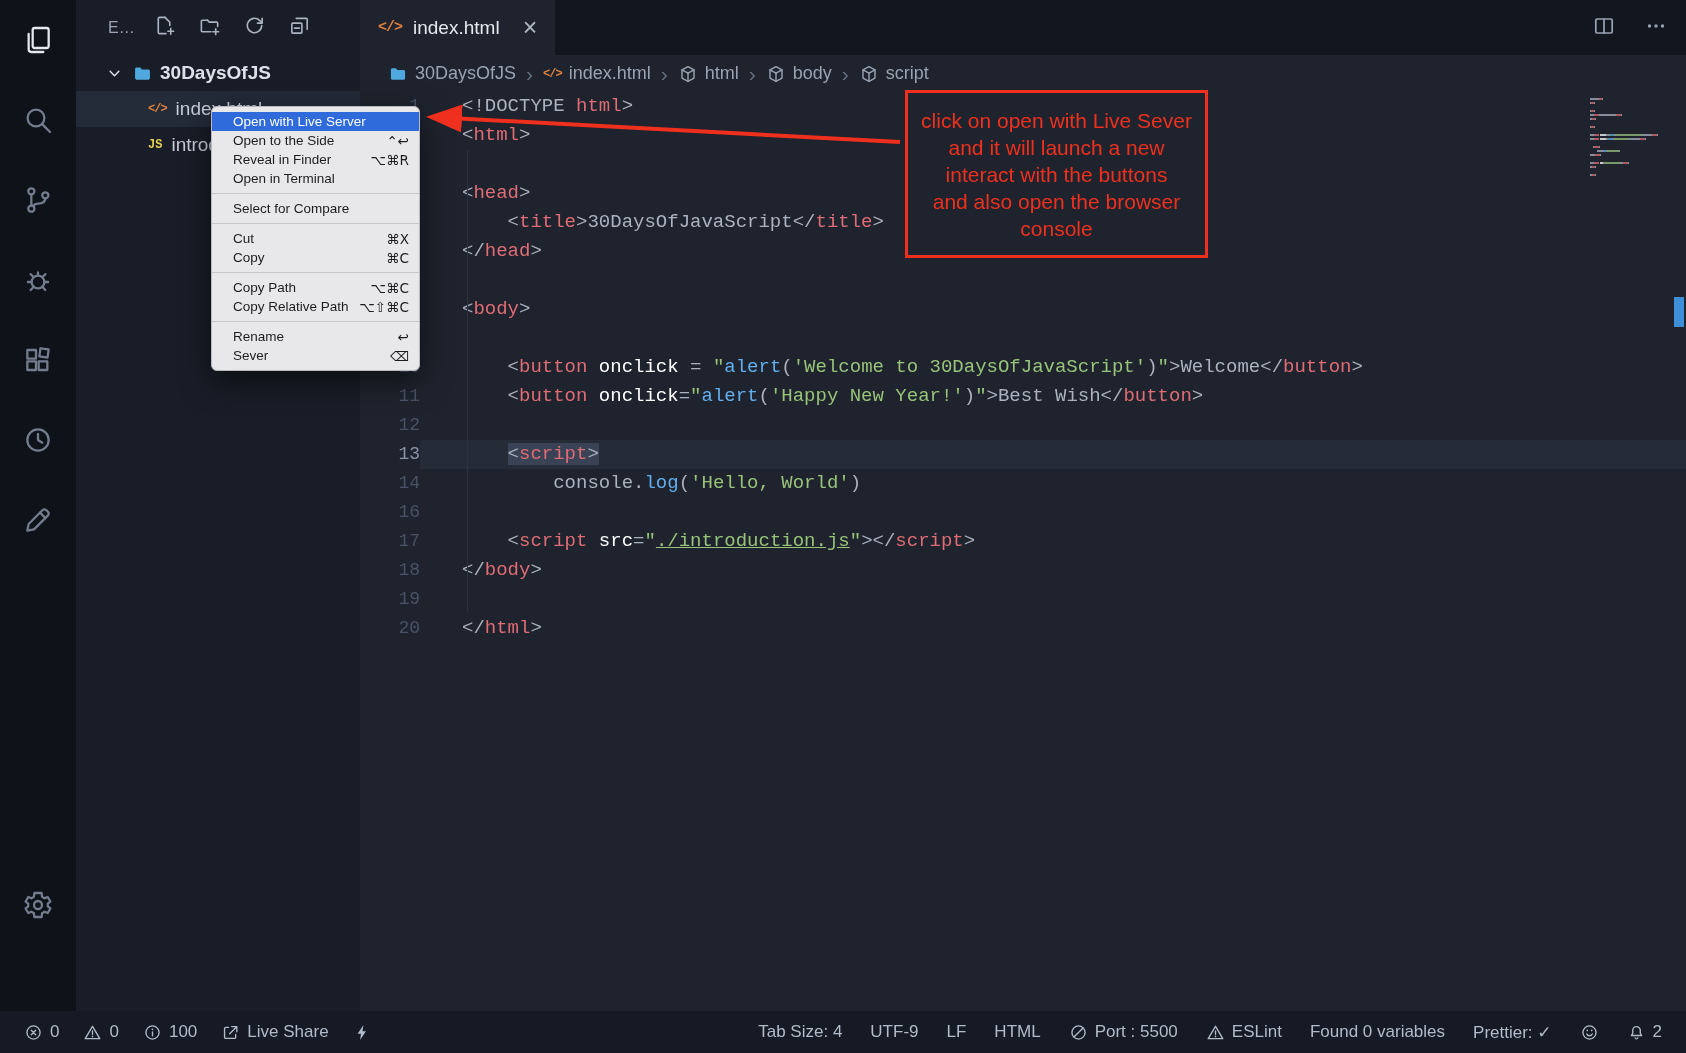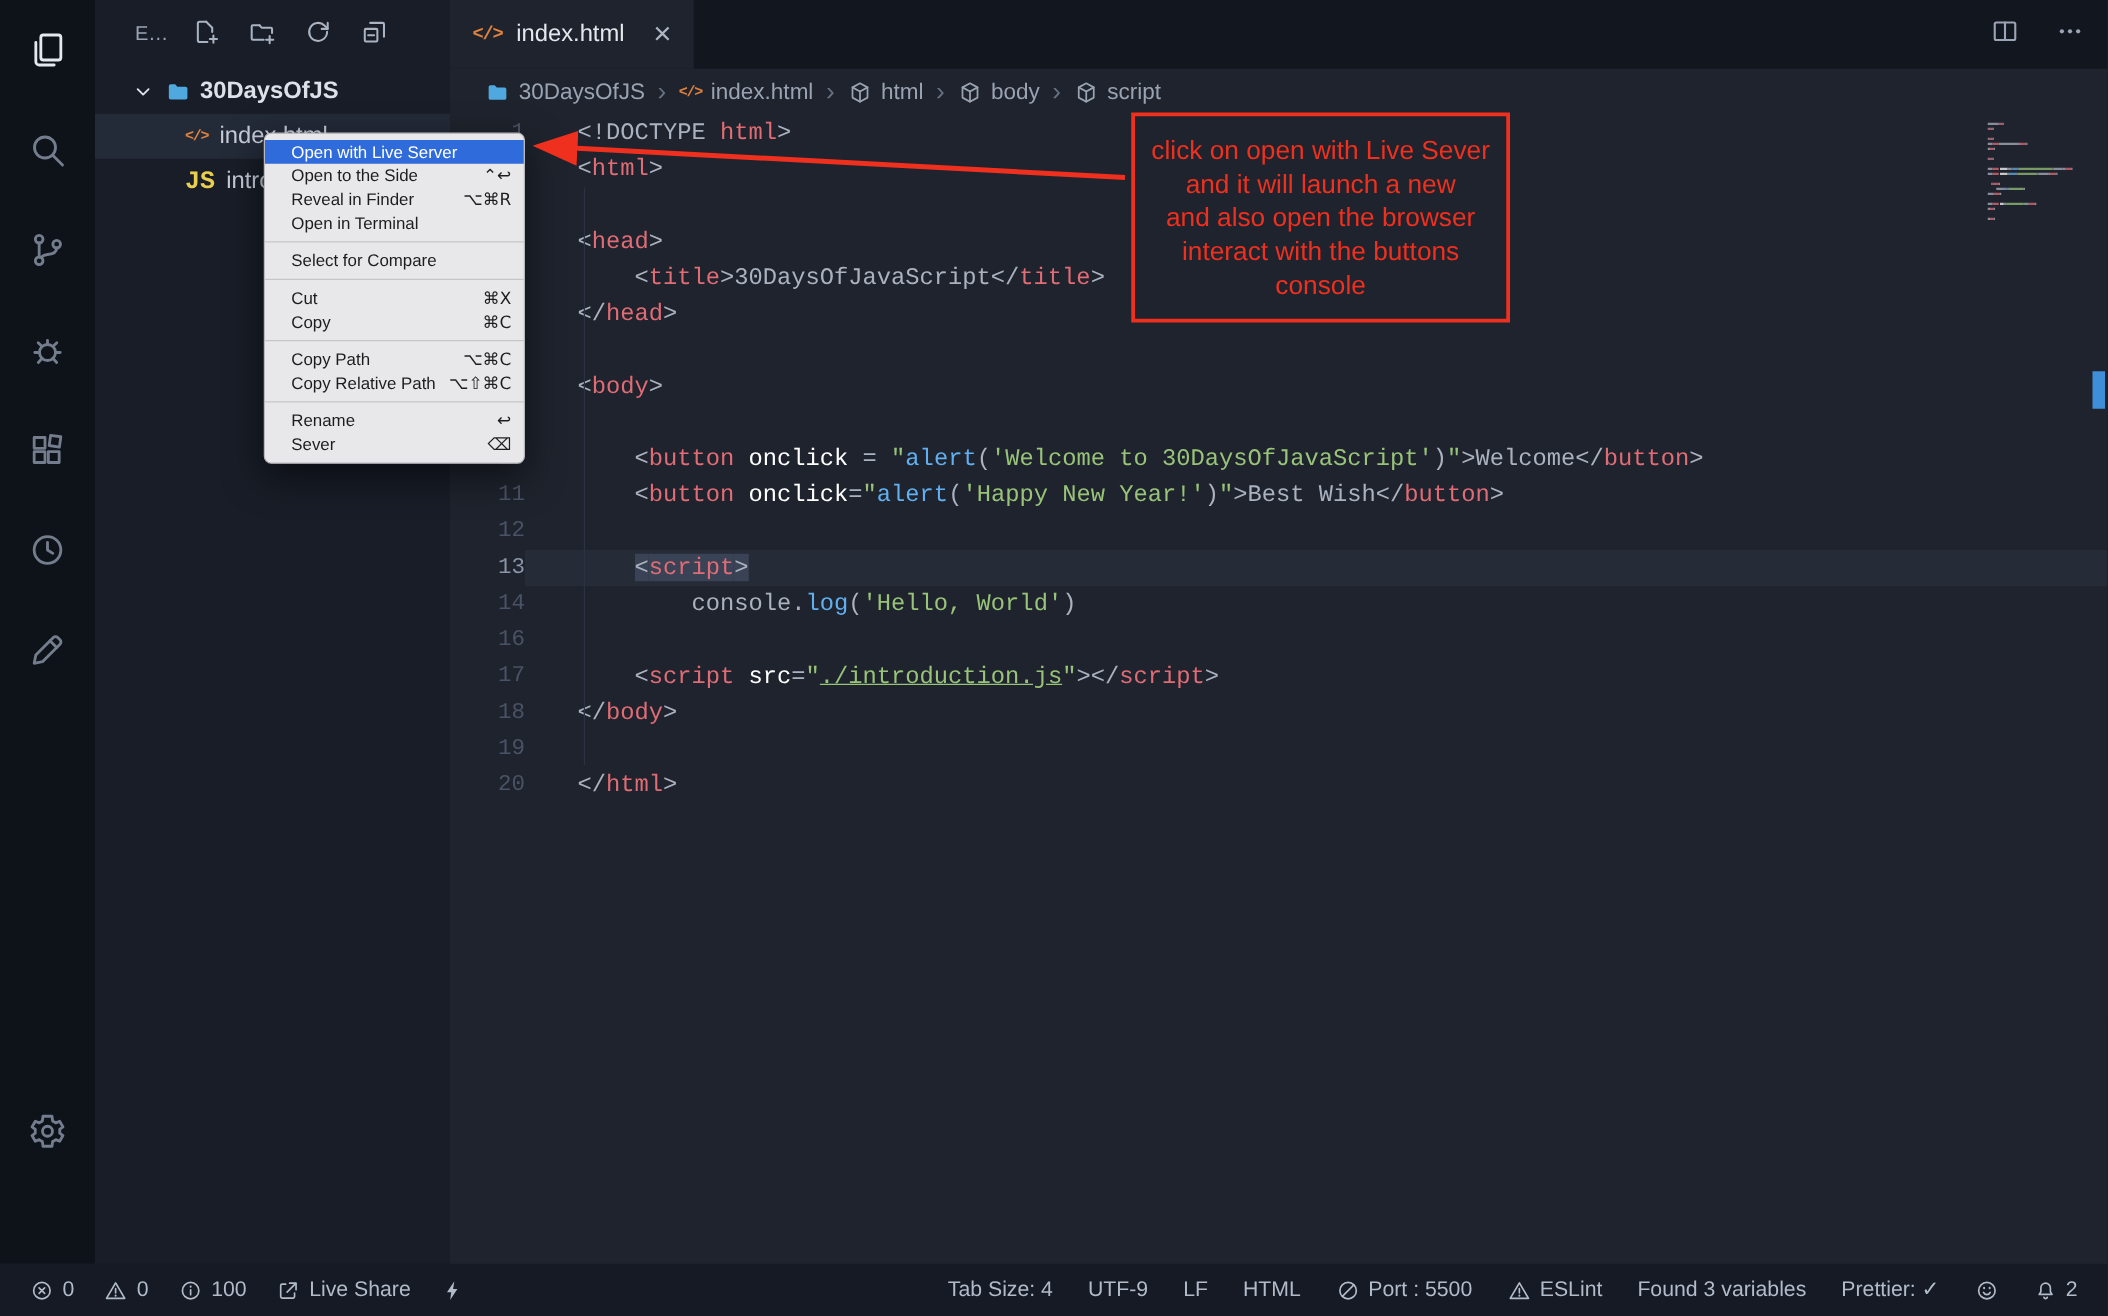--- a/index.html
+++ b/index.html
@@ -34,21 +34,21 @@
   .sidebar-header { height: 55px; display: flex; align-items: center; padding-left: 32px; color: #9aa4b4; flex: none; }
   .sidebar-title { font-size: 16px; }
   .sidebar-actions { display: flex; gap: 22px; margin-left: 18px; color: #aab3c2; align-items: center; }
   .sidebar-actions .icon svg { width: 23px; height: 23px; }
   .sidebar-actions .icon { cursor: pointer; }
   .tree-root { display: flex; align-items: center; height: 36px; padding-left: 28px; gap: 7px; color: #dde2ea; font-size: 19px; font-weight: 700; cursor: pointer; }
   .tree-root .icon svg { width: 21px; height: 21px; }
   .tree-item { display: flex; align-items: center; height: 36px; padding-left: 72px; gap: 9px; color: #c6ccd8; font-size: 19px; cursor: pointer; white-space: nowrap; overflow: hidden; }
   .tree-item.selected { background: #232a38; }
   .fi-html { font-family: "Liberation Mono", "DejaVu Sans Mono", monospace; font-style: normal; font-weight: 700; font-size: 12px; color: #e0823d; letter-spacing: -1px; }
-  .fi-js { font-family: "Liberation Mono", "DejaVu Sans Mono", monospace; font-style: normal; font-weight: 700; font-size: 20px; color: #e8cf4f; }
+  .fi-js { font-family: "Liberation Mono", "DejaVu Sans Mono", monospace; font-style: normal; font-weight: 700; font-size: 12px; color: #e8cf4f; }
 
   
   .main { flex: 1; display: flex; flex-direction: column; min-width: 0; position: relative; }
   .tabbar { height: 55px; background: var(--bg-tabbar); display: flex; align-items: stretch; position: relative; flex: none; }
   .tab { display: flex; align-items: center; gap: 11px; padding: 0 18px; background: var(--bg-editor); color: #e4e8ee; font-size: 19px; cursor: pointer; }
   .tab .fi-html { font-size: 15px; }
   .tab-close { color: #aeb6c3; font-size: 25px; margin-left: 12px; cursor: pointer; line-height: 1; }
   .tabbar-actions { position: absolute; right: 18px; top: 0; height: 100%; display: flex; align-items: center; gap: 28px; color: #9aa4b4; }
   .tabbar-actions .icon svg { width: 24px; height: 24px; }
   .tabbar-actions .icon { cursor: pointer; }
@@ -457,21 +457,21 @@
           <span class="icon">
             <svg viewBox="0 0 24 24">
               <path d="M12 4.2L21.2 19.8H2.8z"></path>
               <path d="M12 10v4.2"></path>
               <path d="M12 16.8v.4" stroke-width="2"></path>
             </svg>
           </span>
           <span>ESLint</span>
         </div>
         <div class="sb-item">
-          <span>Found 3 variables</span>
+          <span>Found 0 variables</span>
         </div>
         <div class="sb-item">
           <span>Prettier: ✓</span>
         </div>
         <div class="sb-item">
           <span class="icon">
             <svg viewBox="0 0 24 24">
               <circle cx="12" cy="12" r="8.3"></circle>
               <path d="M8.6 13.8c.7 1.5 1.9 2.3 3.4 2.3s2.7-.8 3.4-2.3"></path>
               <path d="M9.2 9.2v.4M14.8 9.2v.4" stroke-width="2"></path>
@@ -535,22 +535,22 @@
     </div>
     <div class="menu-item">
       <span class="menu-label">Sever</span>
       <span class="menu-shortcut">⌫</span>
     </div>
   </div>
 
 <div class="annotation">
   <div>click on open with Live Sever</div>
   <div>and it will launch a new</div>
+  <div>interact with the buttons</div>
   <div>and also open the browser</div>
-  <div>interact with the buttons</div>
   <div>console</div>
 </div>
 
 <svg class="arrow-overlay" width="1686" height="1053" viewBox="0 0 1686 1053">
   <defs>
     <marker id="ah" markerWidth="9" markerHeight="7" refX="7.5" refY="3.5" orient="auto">
       <polygon points="0 0 9 3.5 0 7" class="arrow-fill"></polygon>
     </marker>
   </defs>
   <line x1="900" y1="142" x2="432" y2="117" class="arrow-stroke" stroke-width="4" marker-end="url(#ah)"></line>

